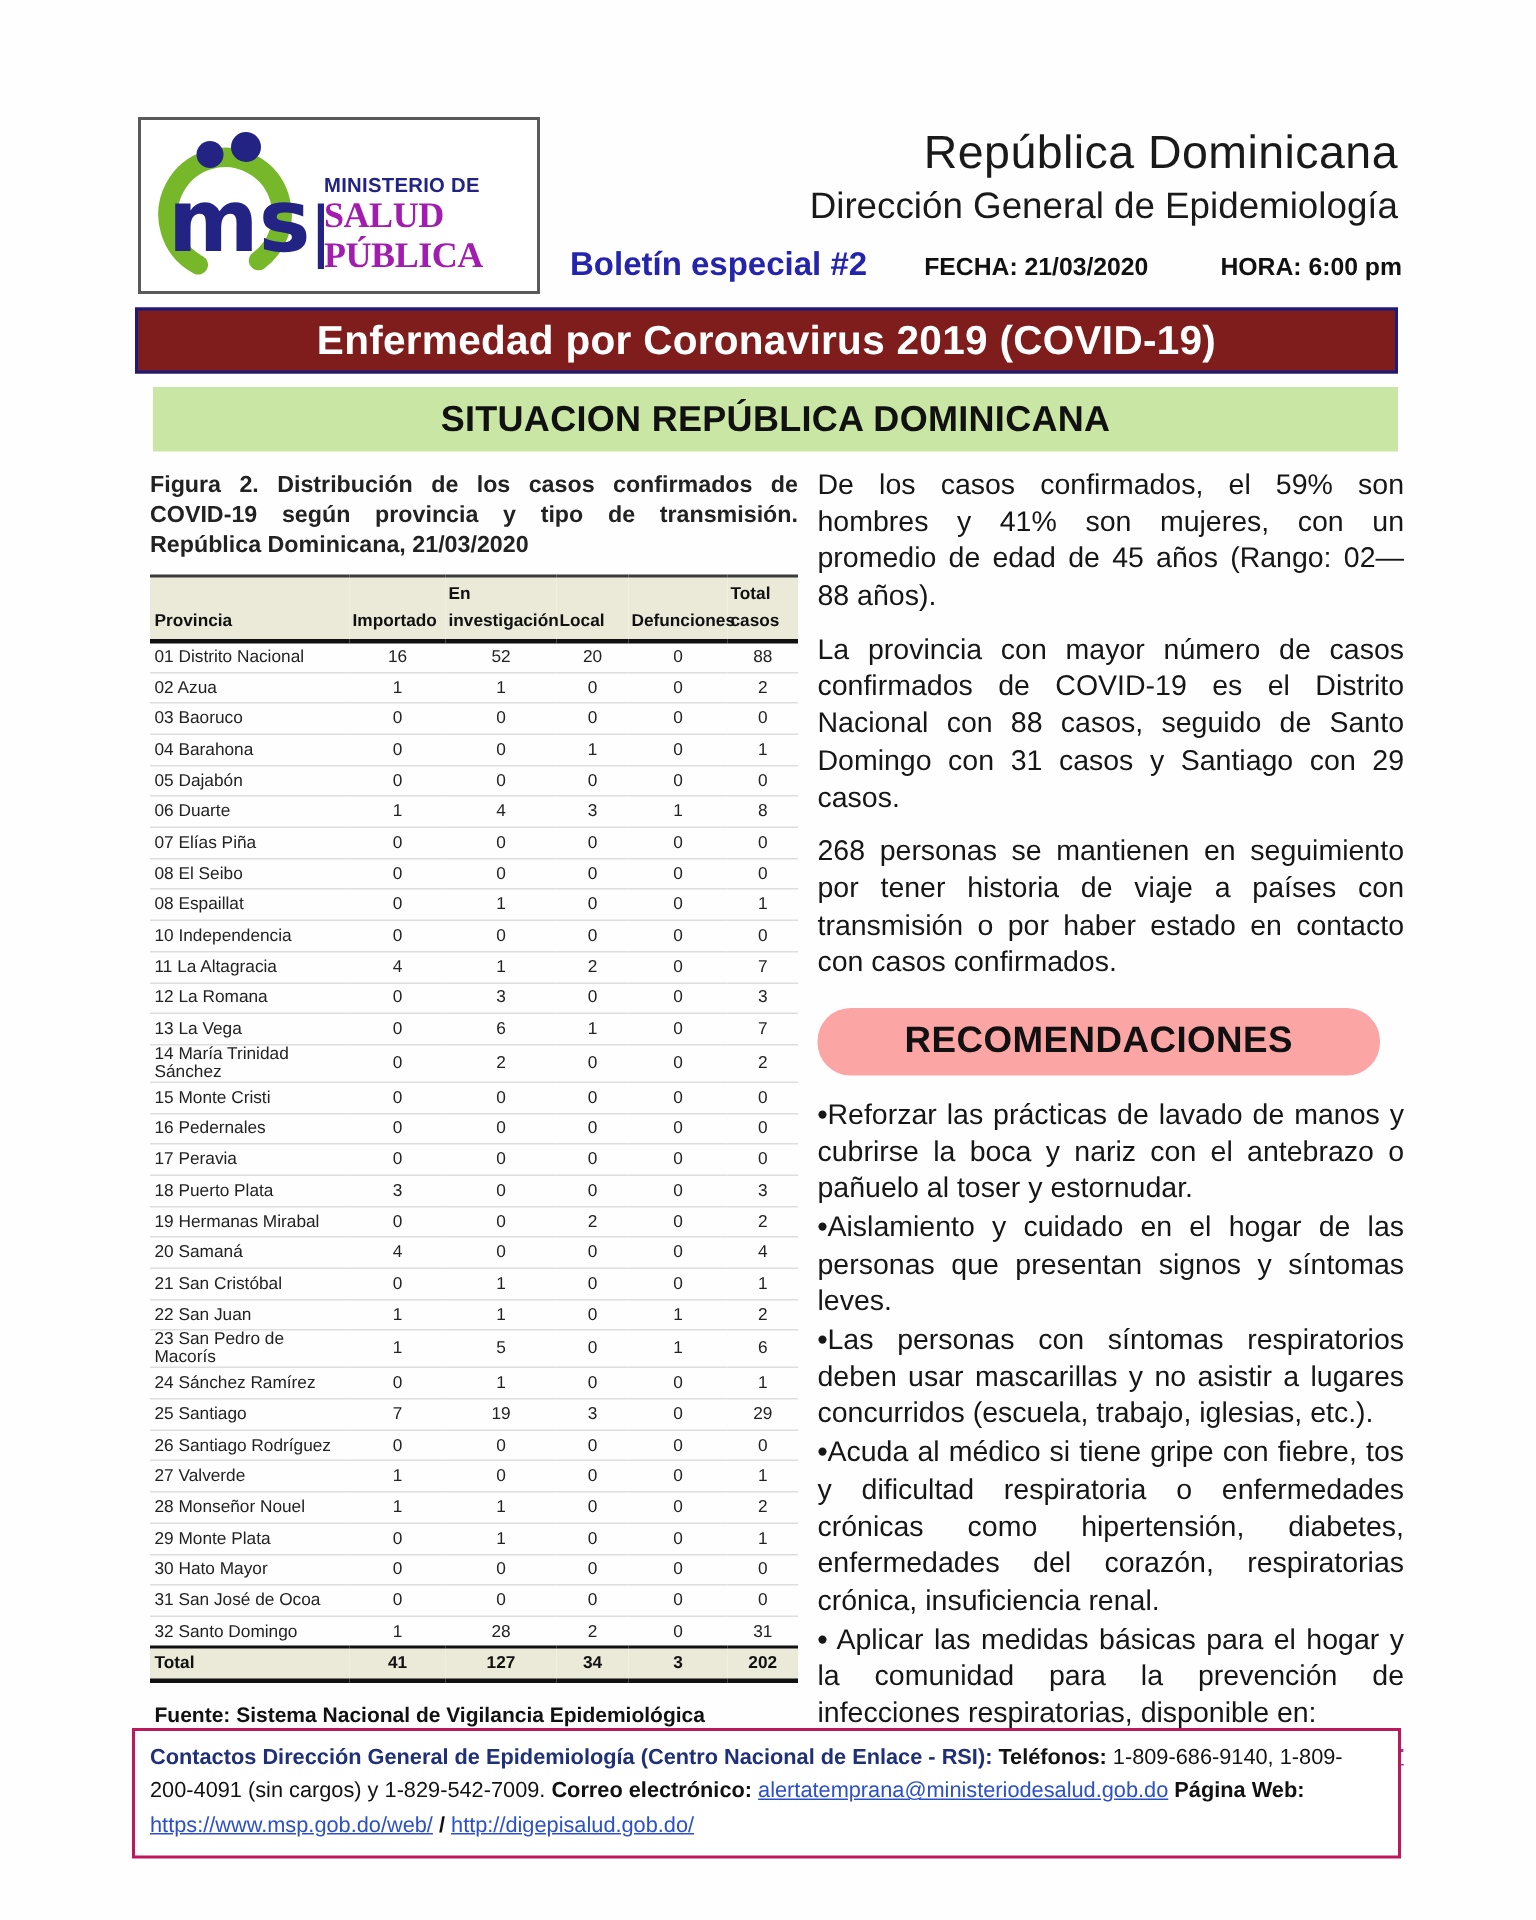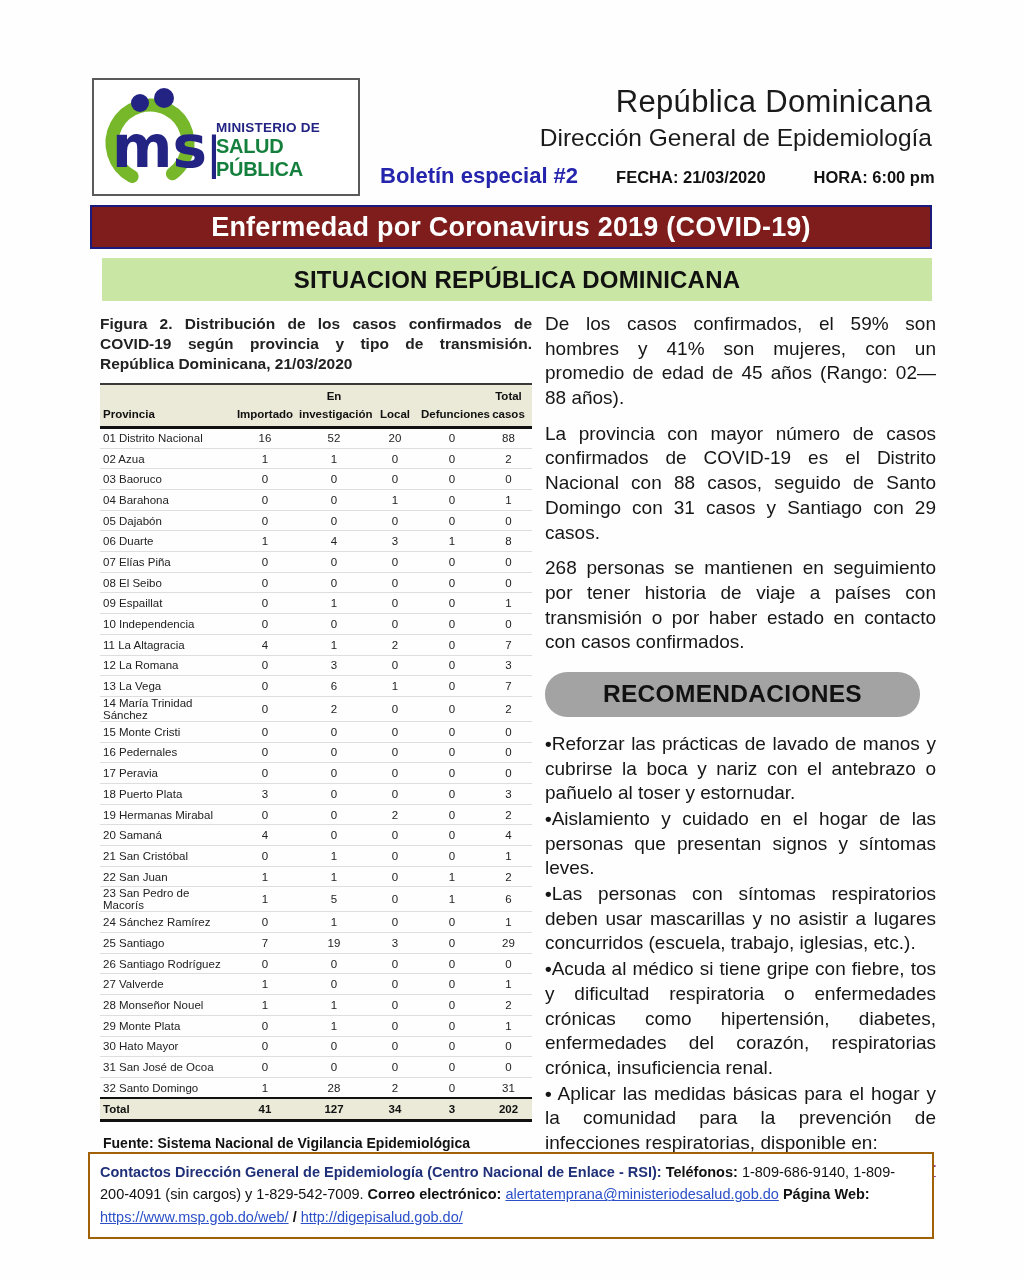--- a/index.html
+++ b/index.html
@@ -4,21 +4,21 @@
 <style>
   * { box-sizing: border-box; margin: 0; padding: 0; }
   body { background:#e8e8e8; font-family:"Liberation Sans", sans-serif; }
   .page { position:relative; width:1024px; height:1280px; background:#fefefe; margin:0 auto; overflow:hidden; color:#111; }
 
   
   .logo-box { position:absolute; left:92px; top:78px; width:268px; height:118px; border:2px solid #5a5a5a; background:#fff; display:flex; align-items:center; }
   .logo-art { width:118px; height:112px; flex:0 0 auto; margin-left:4px; }
   .logo-text { display:flex; flex-direction:column; margin-top:26px; }
   .logo-line1 { font-size:13.5px; font-weight:bold; color:#232384; letter-spacing:.2px; }
-  .logo-line2 { font-size:20px; font-weight:bold; color:#15803d; letter-spacing:-.3px; }
+  .logo-line2 { font-size:24px; font-weight:bold; color:#a21caf; letter-spacing:-.3px;font-family:Liberation Serif, serif; }
   .titles { position:absolute; left:366px; top:84px; width:566px; text-align:right; }
   .title1 { font-size:31px; color:#1a1a1a; letter-spacing:.3px; }
   .title2 { font-size:24.5px; color:#1a1a1a; margin-top:4px; }
   .meta-row { position:absolute; left:380px; top:163px; width:566px; display:flex; align-items:baseline; }
   .bulletin { font-size:22px; font-weight:bold; color:#2424ad; }
   .fecha { font-size:16.5px; font-weight:bold; color:#111; margin-left:38px; }
   .hora  { font-size:16.5px; font-weight:bold; color:#111; margin-left:48px; }
 
   
   .banner-blue { position:absolute; left:90px; top:205px; width:842px; height:44px; background:#7f1d1d; border:2px solid #1b1b7e; display:flex; align-items:center; justify-content:center; }
@@ -26,38 +26,38 @@
   .banner-green { position:absolute; left:102px; top:258px; width:830px; height:43px; background:#c9e6a4; display:flex; align-items:center; justify-content:center; }
   .banner-green span { color:#111; font-weight:bold; font-size:24px; letter-spacing:.2px; }
 
   
   .left-col { position:absolute; left:100px; top:314px; width:432px; }
   .fig-caption { font-size:15.5px; font-weight:bold; line-height:1.28; text-align:justify; color:#222; }
   table.prov { border-collapse:collapse; width:432px; margin-top:10px; table-layout:fixed; border-top:2px solid #3a3a3a; }
   table.prov col.c0 { width:133px; } table.prov col.c1 { width:64px; }
   table.prov col.c2 { width:74px; }  table.prov col.c3 { width:48px; }
   table.prov col.c4 { width:66px; }  table.prov col.c5 { width:47px; }
-  table.prov th { background:#ebe9d8; font-size:11.5px; font-weight:bold; vertical-align:bottom; padding:3px 2px; white-space:pre-line; text-align:center; border-bottom:3px solid #111; line-height:1.5; }
+  table.prov th { background:#ebe9d8; font-size:11.5px; font-weight:bold; vertical-align:bottom; padding:3px 2px; white-space:pre-line; text-align:left; border-bottom:3px solid #111; line-height:1.5; }
   table.prov th:first-child { text-align:left; padding-left:3px; }
   table.prov td { font-size:11.5px; height:20.7px; padding:0 2px; text-align:center; border-bottom:1px solid #dedede; color:#222; }
   table.prov td:first-child { text-align:left; padding-left:3px; }
   table.prov tfoot td { background:#ebe9d8; font-weight:bold; border-top:2px solid #111; border-bottom:3px solid #111; height:22px; color:#111; }
   .fuente { margin-top:13px; font-size:14px; font-weight:bold; color:#111; padding-left:3px; }
 
   
   .right-col { position:absolute; left:545px; top:312px; width:391px; }
   .right-col p.rc { font-size:19px; line-height:1.3; text-align:justify; color:#161616; margin-bottom:11px; }
-  .rec-banner { width:375px; height:45px; background:#a3a3a3; display:flex; align-items:center; justify-content:center; margin:17px 0 15px 0;border-radius:22px; }
+  .rec-banner { width:375px; height:45px; background:#fca5a5; display:flex; align-items:center; justify-content:center; margin:17px 0 15px 0;border-radius:22px; }
   .rec-banner span { font-size:24.5px; font-weight:bold; color:#111; letter-spacing:.3px; }
   .right-col p.bullet { margin-bottom:1px; }
   .right-col p.bullet::before { content:"\2022 "; font-weight:bold; }
   a.doc-link { display:block; font-size:17.5px; font-weight:bold; color:#8e3b97; text-decoration:underline; word-break:break-all; line-height:1.35; margin-top:2px; }
 
   
-  .contacts-box { position:absolute; left:88px; top:1152px; width:846px; border:2px solid #a16207; background:#fff; padding:7px 10px 9px 10px; font-size:14.5px; line-height:1.55; color:#111; }
+  .contacts-box { position:absolute; left:88px; top:1152px; width:846px; border:2px solid #be185d; background:#fff; padding:7px 10px 9px 10px; font-size:14.5px; line-height:1.55; color:#111; }
   .contacts-box .navy { color:#1f3079; font-weight:bold; }
   .contacts-box .lbl { font-weight:bold; color:#111; }
   .contacts-box a { color:#2b50c8; text-decoration:underline; }
   .contacts-box .sep { font-weight:bold; color:#111; }
 </style>
 </head>
 <body>
 
 <div class="page">
 
@@ -184,21 +184,21 @@
           <tr>
             <td>08 El Seibo</td>
             <td>0</td>
             <td>0</td>
             <td>0</td>
             <td>0</td>
             <td>0</td>
           </tr>
 
           <tr>
-            <td>09 Espaillat</td>
+            <td>08 Espaillat</td>
             <td>0</td>
             <td>1</td>
             <td>0</td>
             <td>0</td>
             <td>1</td>
           </tr>
 
           <tr>
             <td>10 Independencia</td>
             <td>0</td>

